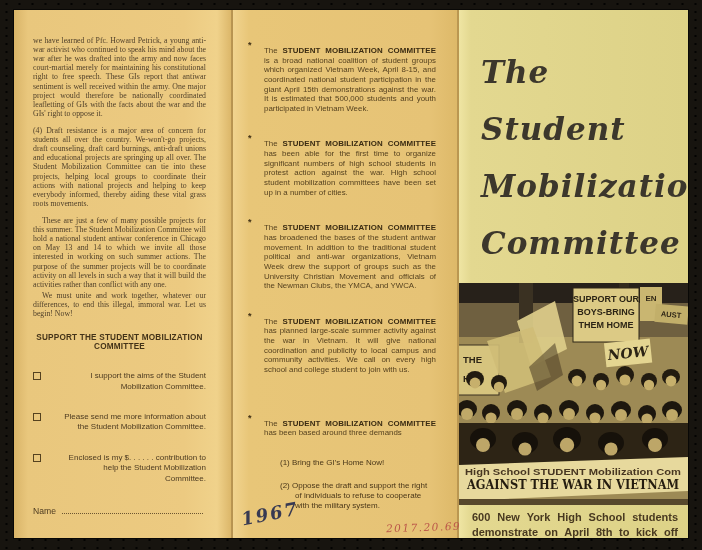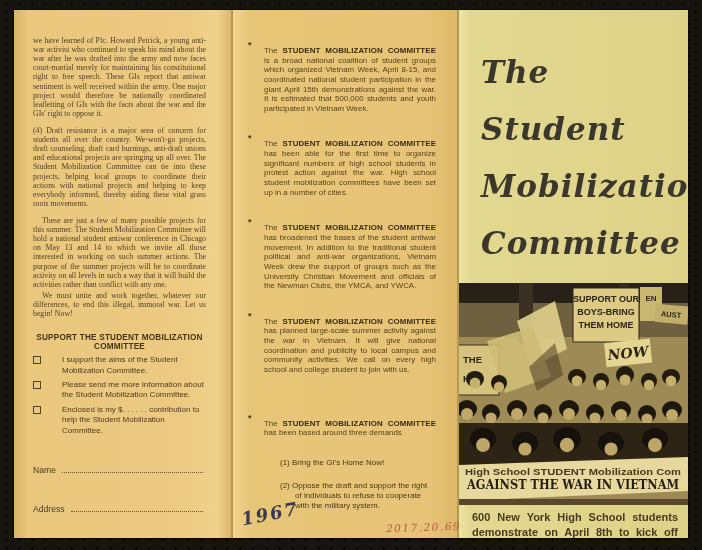--- a/index.html
+++ b/index.html
@@ -25,23 +25,23 @@
   .serif-copy p {
     margin:0 0 8px 0; font-family:"Liberation Serif", serif;
     font-size:7.8px; line-height:1.17; color:#50402a; text-align:justify;
   }
   .serif-copy p.indent { text-indent:9px; }
   .serif-copy p.tight { margin-bottom:2px; }
   .support-heading {
     margin-top:15px; font-size:8.2px; font-weight:bold; color:#443318;
     text-align:center; letter-spacing:.2px;
   }
-  .check-row { display:flex; gap:21px; margin-top:4px; font-size:8px; line-height:1.3; color:#4c3a20; }
+  .check-row { display:flex; gap:21px; margin-top:20px; font-size:8px; line-height:1.3; color:#4c3a20;text-align:right; }
   .cb { flex:none; width:6px; height:6px; border:1px solid #55421f; margin-top:1px; background:transparent; }
-  .field-row { display:flex; align-items:flex-end; margin-top:29px; font-size:8.6px; color:#4c3a20; }
+  .field-row { display:flex; align-items:flex-end; margin-top:22px; font-size:8.6px; color:#4c3a20; }
   .field-row .lbl { flex:none; padding-right:3px; }
   .leader { flex:1 1 auto; border-bottom:1.7px dotted #6d5632; margin:0 3px 2px 3px; height:6px; }
   .leader.zip { flex:0 0 52px; }
 
   
   .mid-content { padding:30px 17px 0 15px; }
   .bullet { display:flex; margin-bottom:14px; }
   .bullet .star { flex:none; width:10px; font-weight:bold; font-size:9px; color:#3f2f15; }
   .bullet p { margin:6px; font-size:7.9px; line-height:1.22; color:#56421f; text-align:justify; }
   .bullet b { color:#3a2b12; letter-spacing:.1px; }

